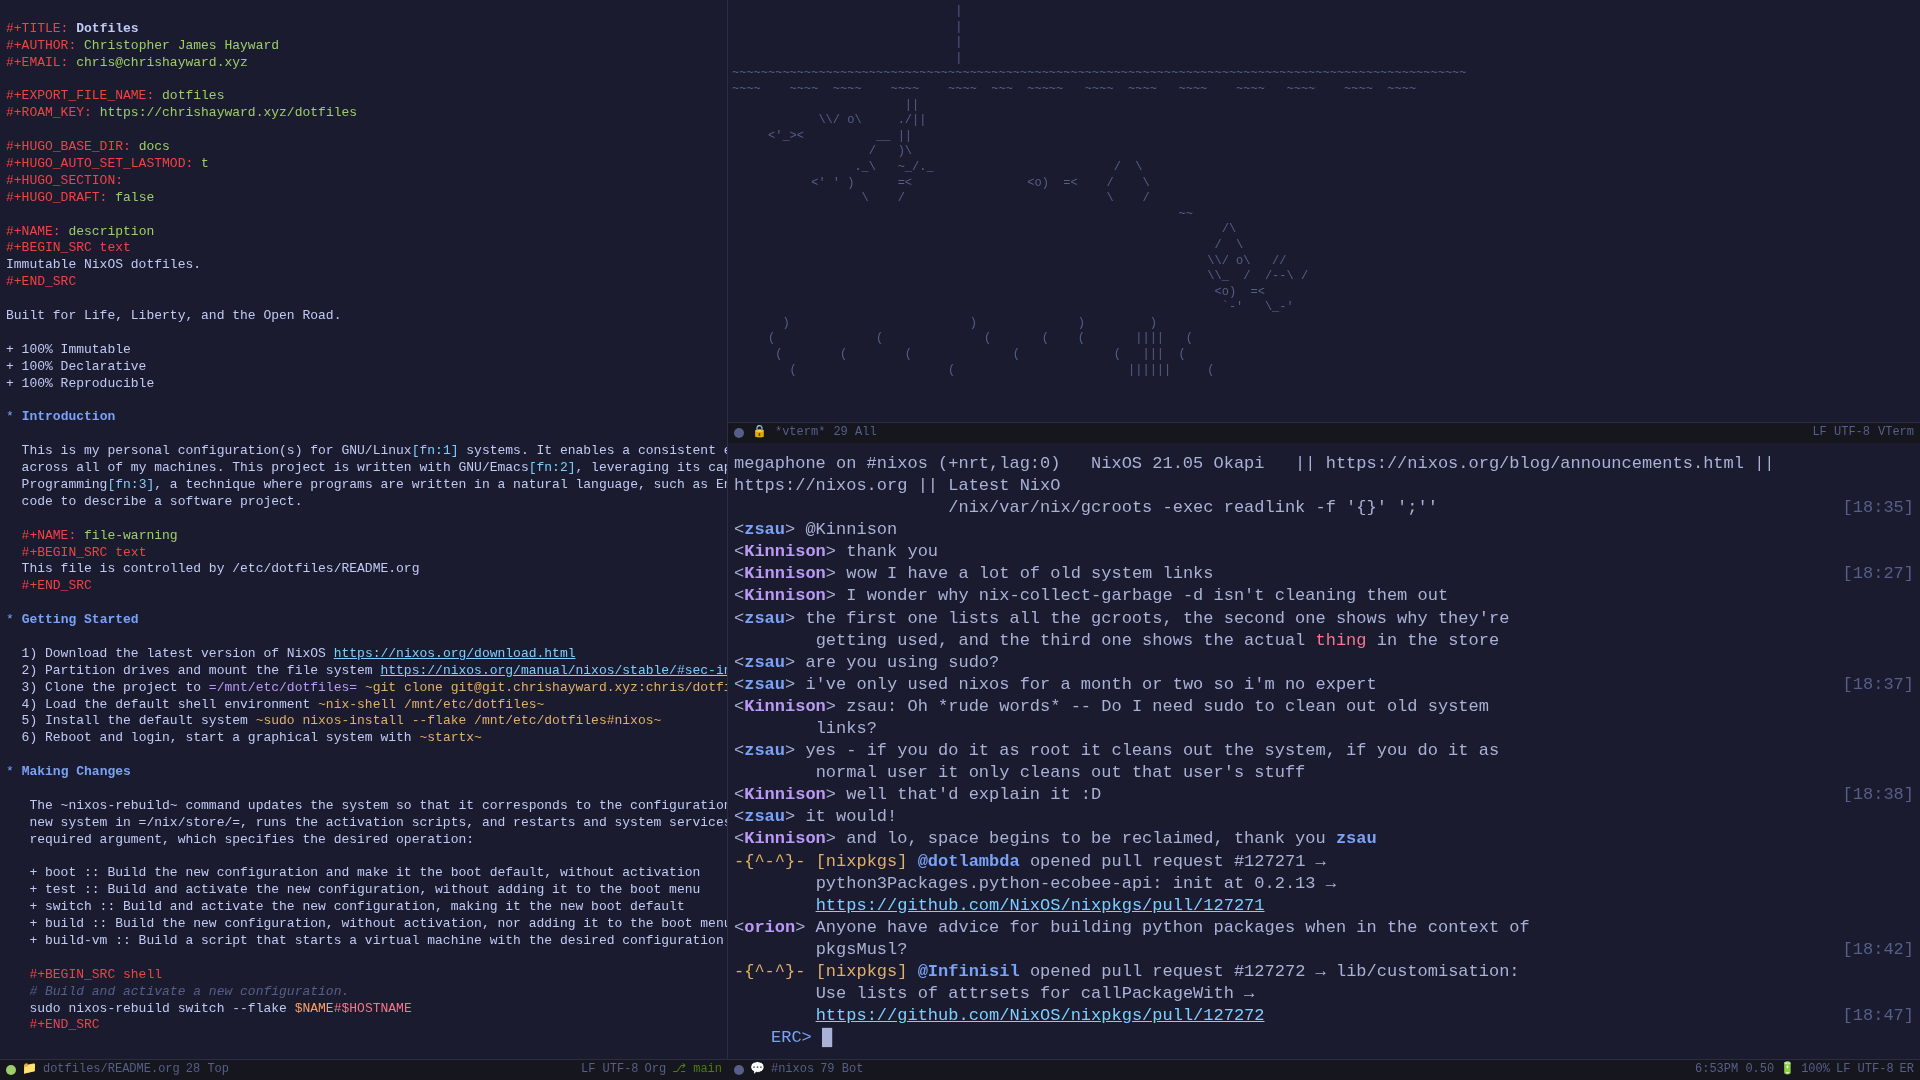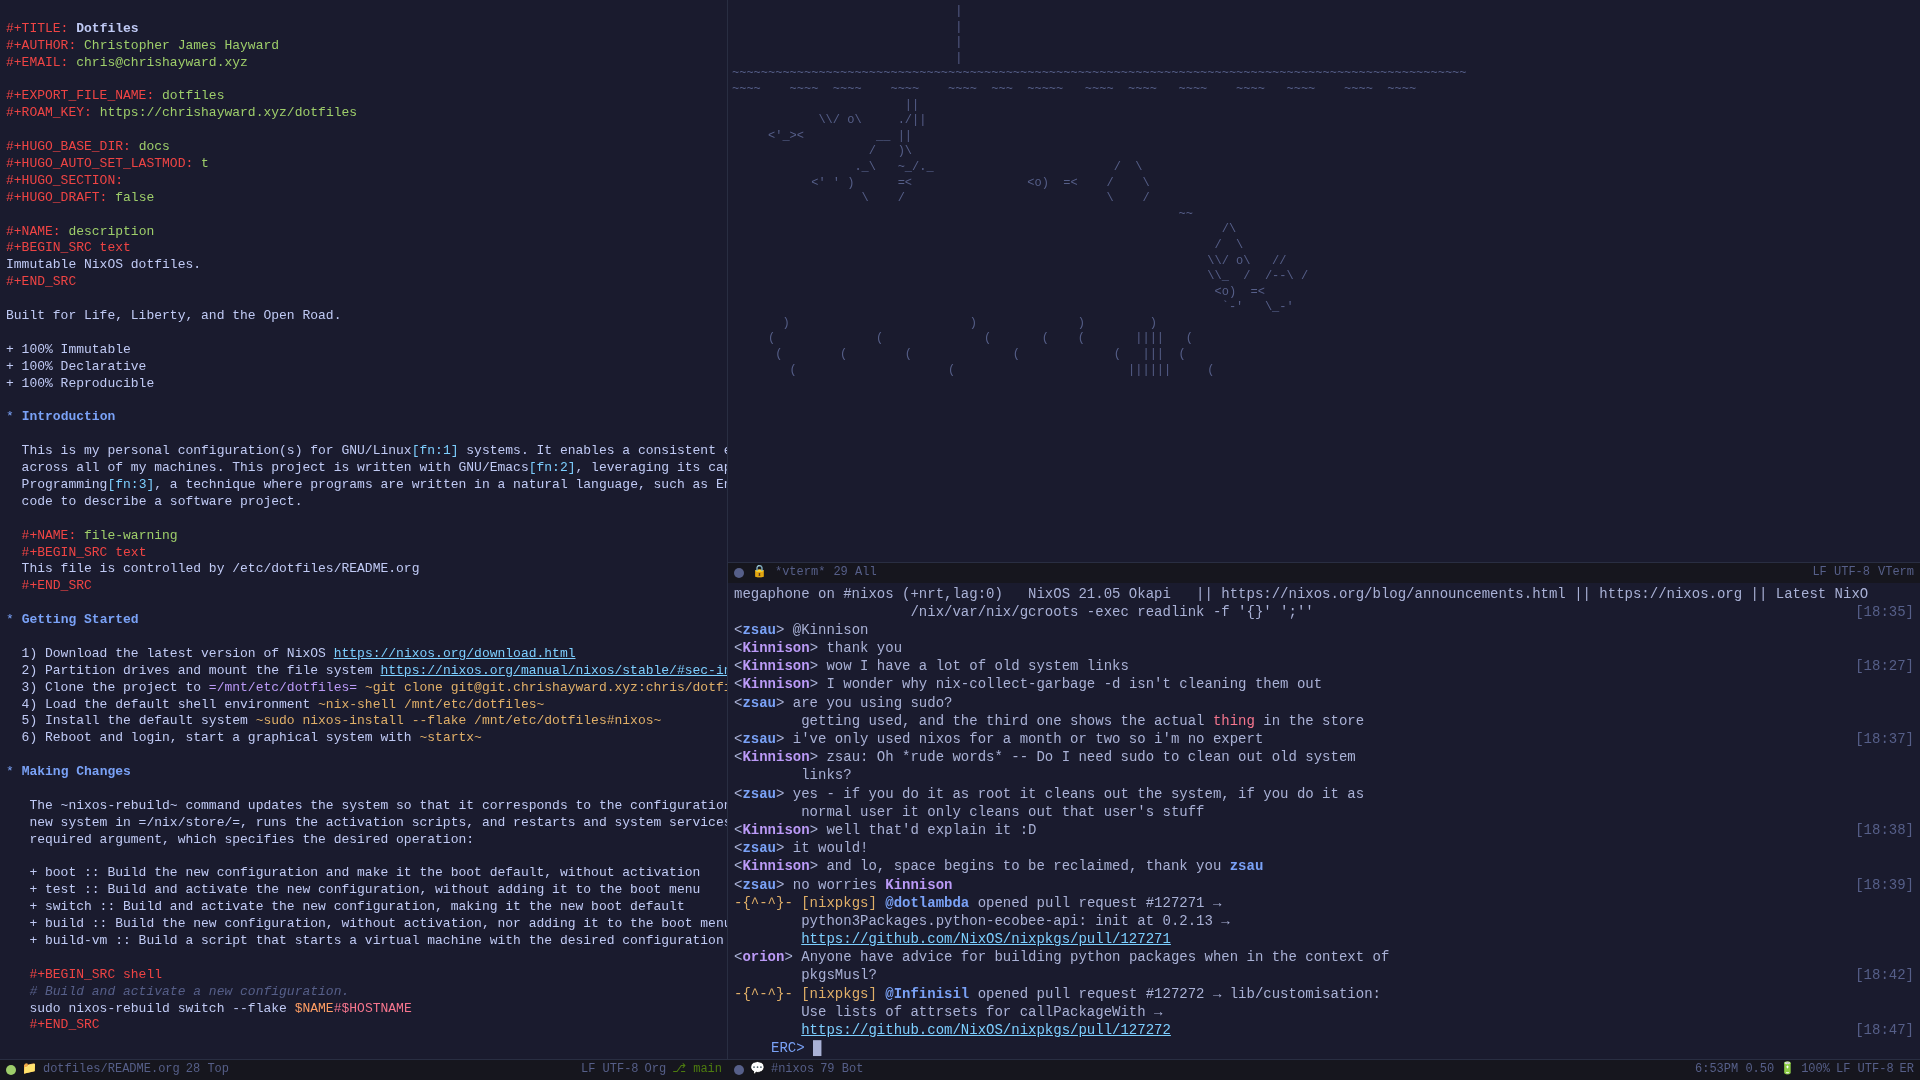--- a/index.html
+++ b/index.html
@@ -42,22 +42,22 @@
   background: #16161e;
   color: #565f89;
   padding: 2px 6px;
   display: flex;
   align-items: center;
   gap: 8px;
   font-size: 12px;
   border-top: 1px solid #292e42;
 }
 .irc-area {
-  padding: 2px 6px;
-  font-size: 14px;
+  padding: 10px 6px;
+  font-size: 17px;
   color: #a9b1d6;
   overflow: hidden;
 }
 .irc-line { white-space: pre-wrap; }
 .nick { color: #bb9af7; font-weight: bold; }
 .nick2 { color: #7aa2f7; font-weight: bold; }
 .ts { color: #565f89; float: right; }
 .irc-link { color: #7dcfff; text-decoration: underline; }
 .thing { color: #f7768e; }
 .bot-tag { color: #e0af68; }
@@ -193,31 +193,31 @@
     <span>VTerm</span>
   </div>
   <div class="irc-area">
     <div class="irc-line"><span>megaphone on #nixos (+nrt,lag:0)   NixOS 21.05 Okapi   || https://nixos.org/blog/announcements.html || https://nixos.org || Latest NixO</span></div>
     <div class="irc-line"><span>                     /nix/var/nix/gcroots -exec readlink -f '{}' ';''</span><span class="ts">[18:35]</span></div>
     <div id="chat-lines">
         <div class="irc-line">&lt;<span class="nick2">zsau</span>&gt; @Kinnison</div>
         <div class="irc-line">&lt;<span class="nick">Kinnison</span>&gt; thank you</div>
         <div class="irc-line">&lt;<span class="nick">Kinnison</span>&gt; wow I have a lot of old system links<span class="ts">[18:27]</span></div>
         <div class="irc-line">&lt;<span class="nick">Kinnison</span>&gt; I wonder why nix-collect-garbage -d isn't cleaning them out</div>
+        <div class="irc-line">&lt;<span class="nick2">zsau</span>&gt; the first one lists all the gcroots, the second one shows why they're</div>
+        <div class="irc-line">        getting used, and the third one shows the actual <span class="thing">thing</span> in the store</div>
         <div class="irc-line">&lt;<span class="nick2">zsau</span>&gt; are you using sudo?</div>
-        <div class="irc-line">        getting used, and the third one shows the actual <span class="thing">thing</span> in the store</div>
         <div class="irc-line">&lt;<span class="nick2">zsau</span>&gt; i've only used nixos for a month or two so i'm no expert<span class="ts">[18:37]</span></div>
         <div class="irc-line">&lt;<span class="nick">Kinnison</span>&gt; zsau: Oh *rude words* -- Do I need sudo to clean out old system</div>
         <div class="irc-line">        links?</div>
         <div class="irc-line">&lt;<span class="nick2">zsau</span>&gt; yes - if you do it as root it cleans out the system, if you do it as</div>
         <div class="irc-line">        normal user it only cleans out that user's stuff</div>
         <div class="irc-line">&lt;<span class="nick">Kinnison</span>&gt; well that'd explain it :D<span class="ts">[18:38]</span></div>
         <div class="irc-line">&lt;<span class="nick2">zsau</span>&gt; it would!</div>
         <div class="irc-line">&lt;<span class="nick">Kinnison</span>&gt; and lo, space begins to be reclaimed, thank you <span class="nick2">zsau</span></div>
-        <div class="irc-line">&lt;<span class="nick2">zsau</span>&gt; no worries <span class="nick">Kinnison</span><span class="ts">[18:39]</span></div>
         <div class="irc-line"><span class="bot-tag">-{^-^}-</span> <span class="bot-tag">[nixpkgs]</span> <span class="nick2">@dotlambda</span> opened pull request #127271 →</div>
         <div class="irc-line">        python3Packages.python-ecobee-api: init at 0.2.13 →</div>
         <div class="irc-line">        <span class="irc-link">https://github.com/NixOS/nixpkgs/pull/127271</span></div>
         <div class="irc-line">&lt;<span class="nick">orion</span>&gt; Anyone have advice for building python packages when in the context of</div>
         <div class="irc-line">        pkgsMusl?<span class="ts">[18:42]</span></div>
         <div class="irc-line"><span class="bot-tag">-{^-^}-</span> <span class="bot-tag">[nixpkgs]</span> <span class="nick2">@Infinisil</span> opened pull request #127272 → lib/customisation:</div>
         <div class="irc-line">        Use lists of attrsets for callPackageWith →</div>
         <div class="irc-line">        <span class="irc-link">https://github.com/NixOS/nixpkgs/pull/127272</span><span class="ts">[18:47]</span></div>
       </div>
     <div class="irc-line"><span class="prompt">ERC&gt;</span> <span>█</span></div>

